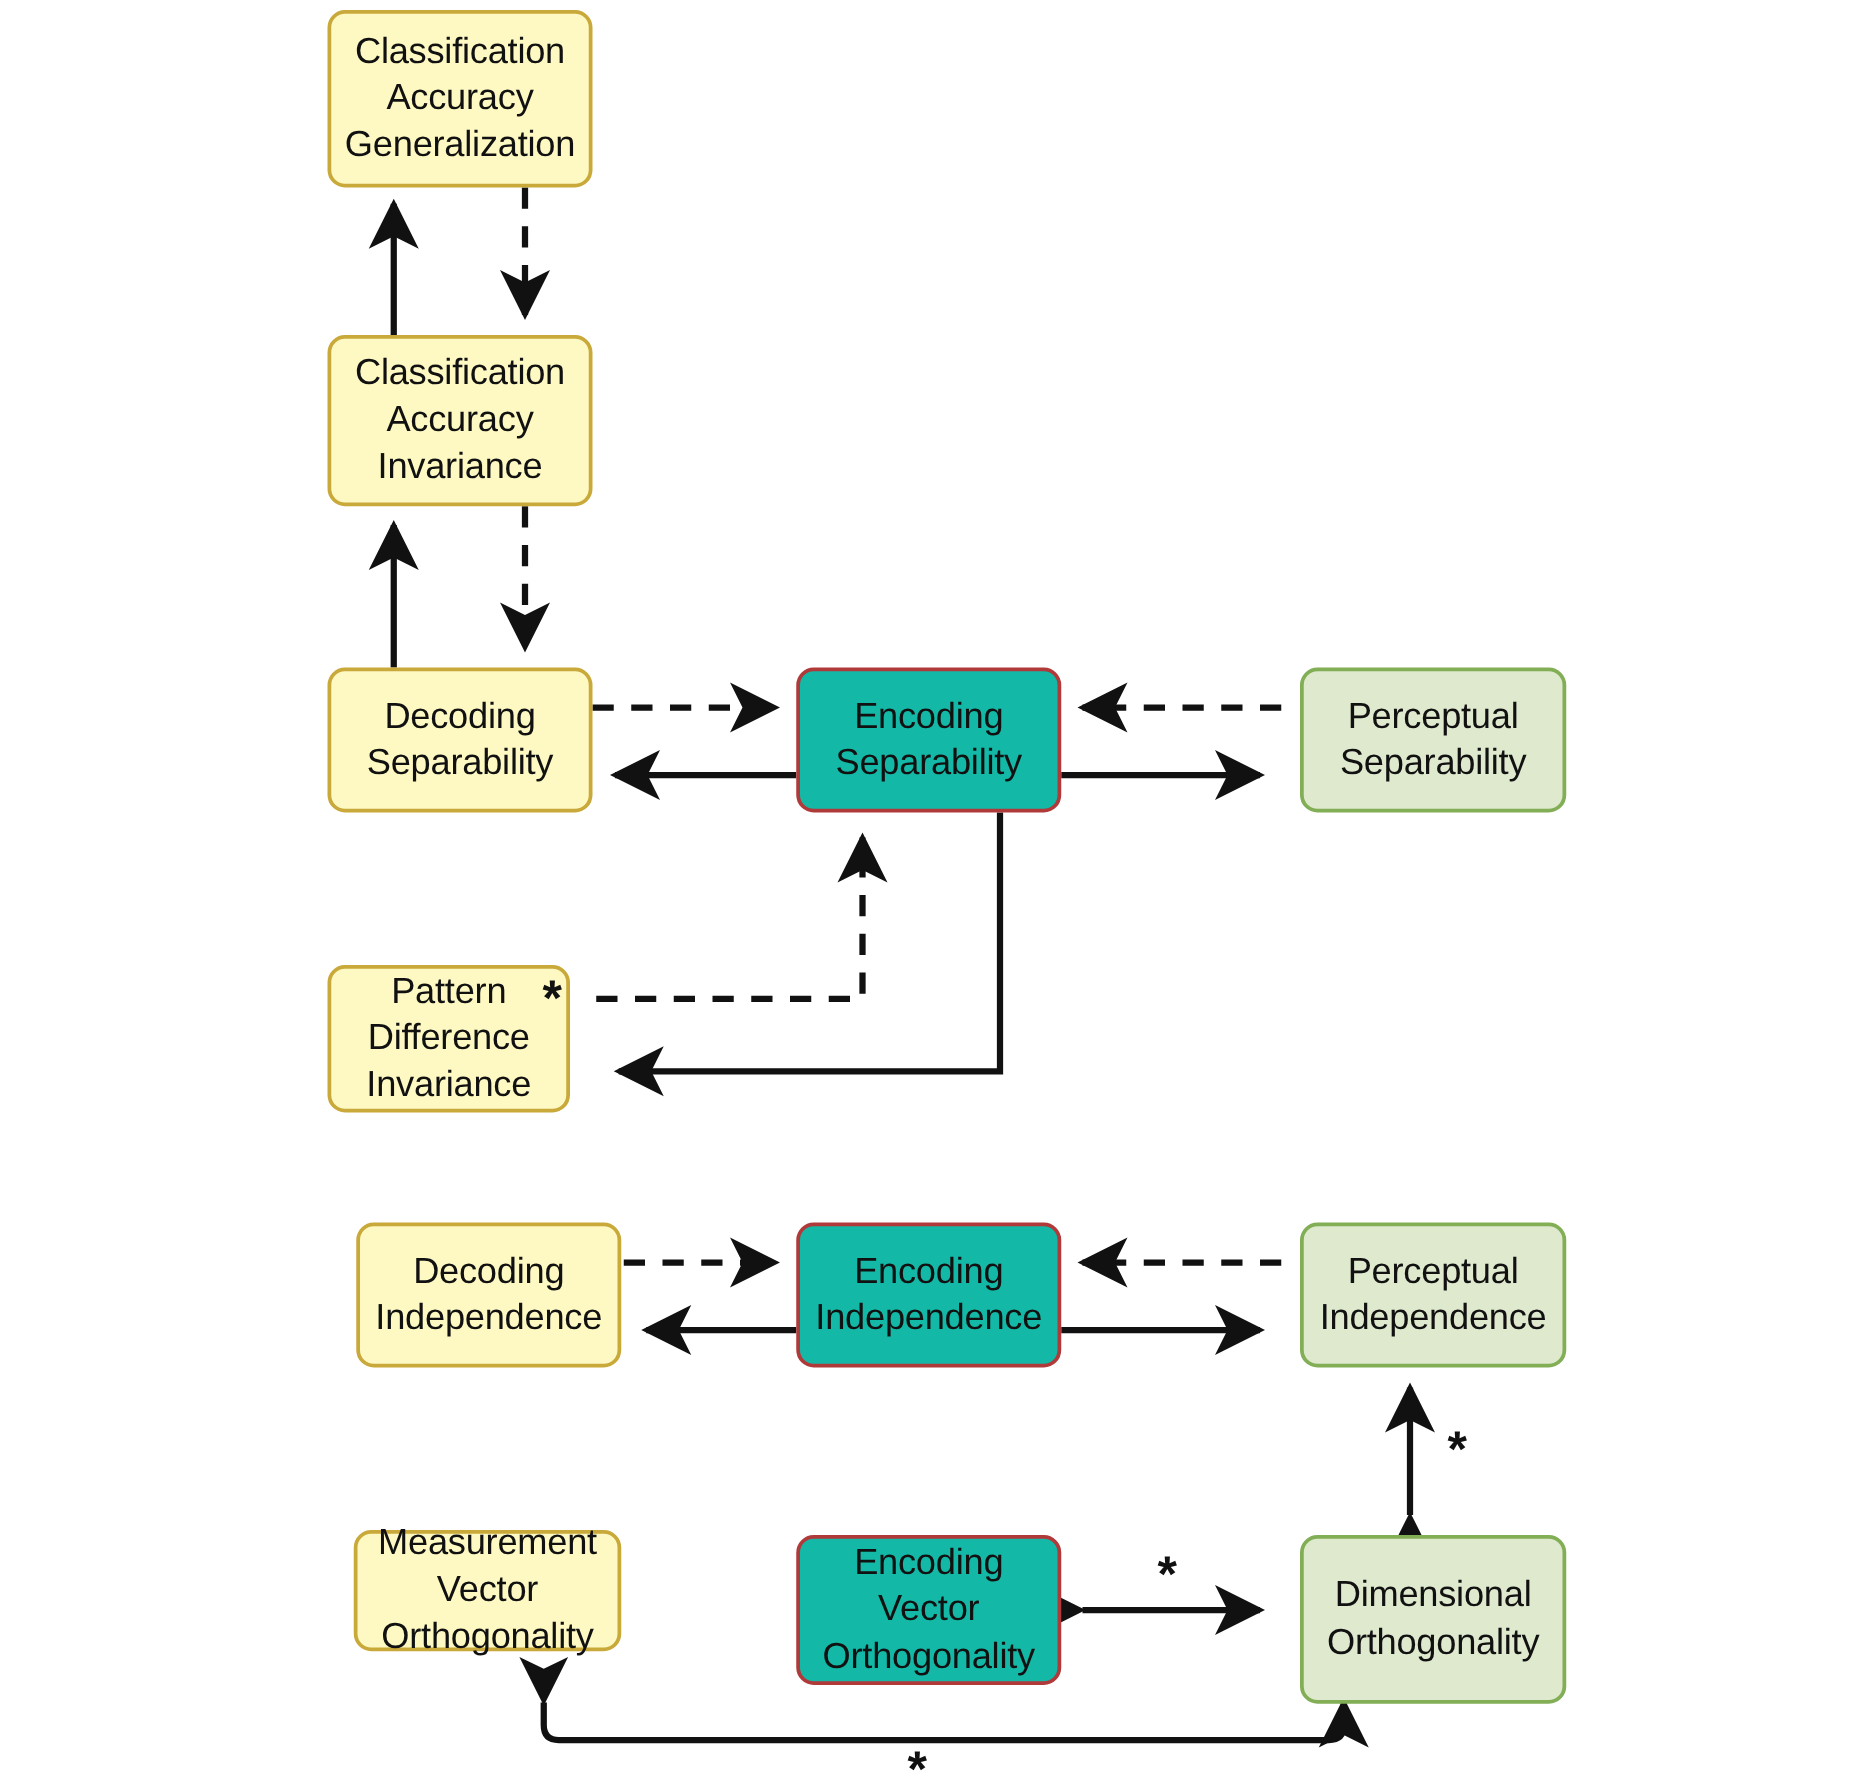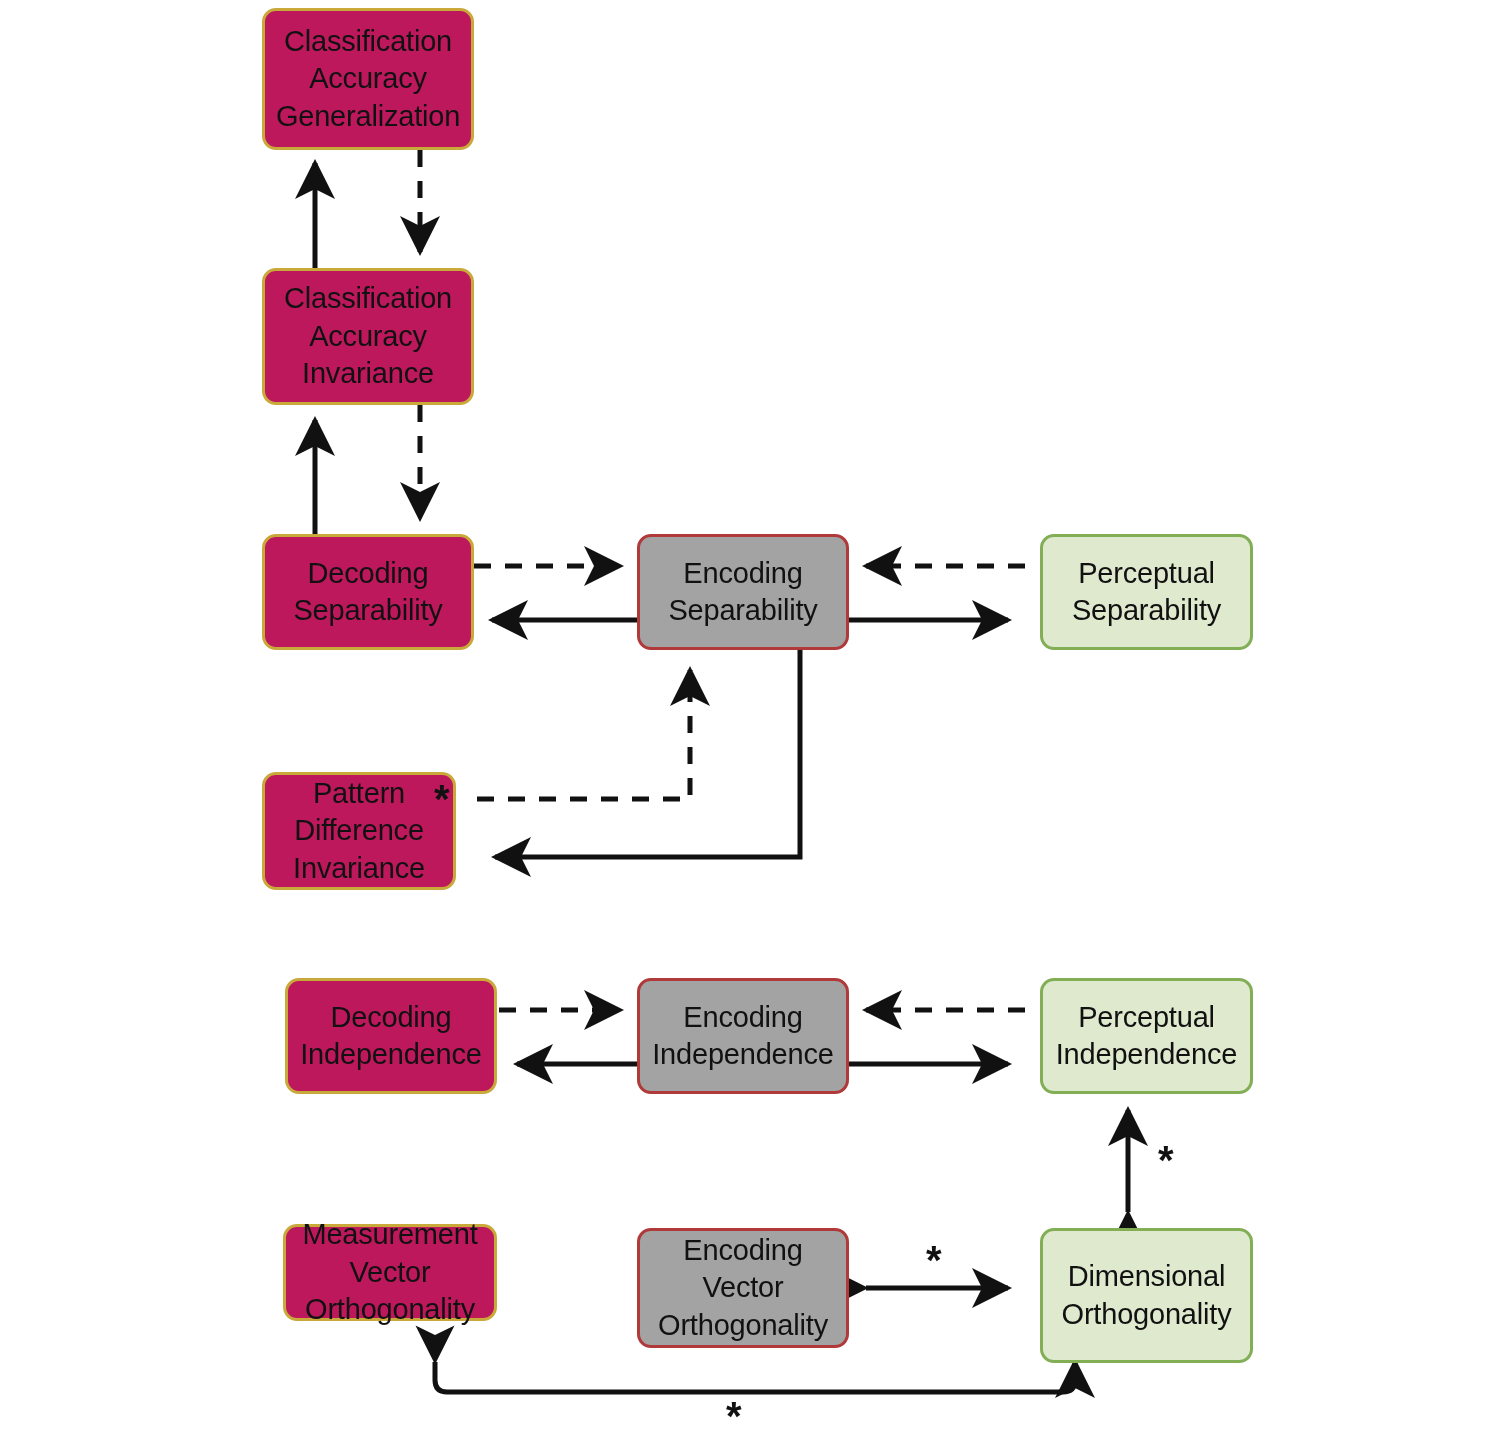--- a/index.html
+++ b/index.html
@@ -27,22 +27,22 @@
     border-radius: 14px;
     border-width: 3px;
     border-style: solid;
     font-size: 29px;
     line-height: 1.29;
     color: #111111;
     letter-spacing: -0.2px;
     z-index: 5;
   }
   .node .label { white-space: pre-line; display: block; }
-  .node.yellow { background: #be185d; border-color: #C9A93A; }
-  .node.red    { background: #a3a3a3; border-color: #B0393A; }
+  .node.yellow { background: #fef9c3; border-color: #C9A93A; }
+  .node.red    { background: #14b8a6; border-color: #B0393A; }
   .node.green  { background: #DEE9CE; border-color: #82AE56; margin-left: 15px; }
 
   .star {
     position: absolute;
     font-size: 40px;
     line-height: 1;
     font-weight: 700;
     color: #111111;
     z-index: 7;
     font-family: "Liberation Sans", sans-serif;

